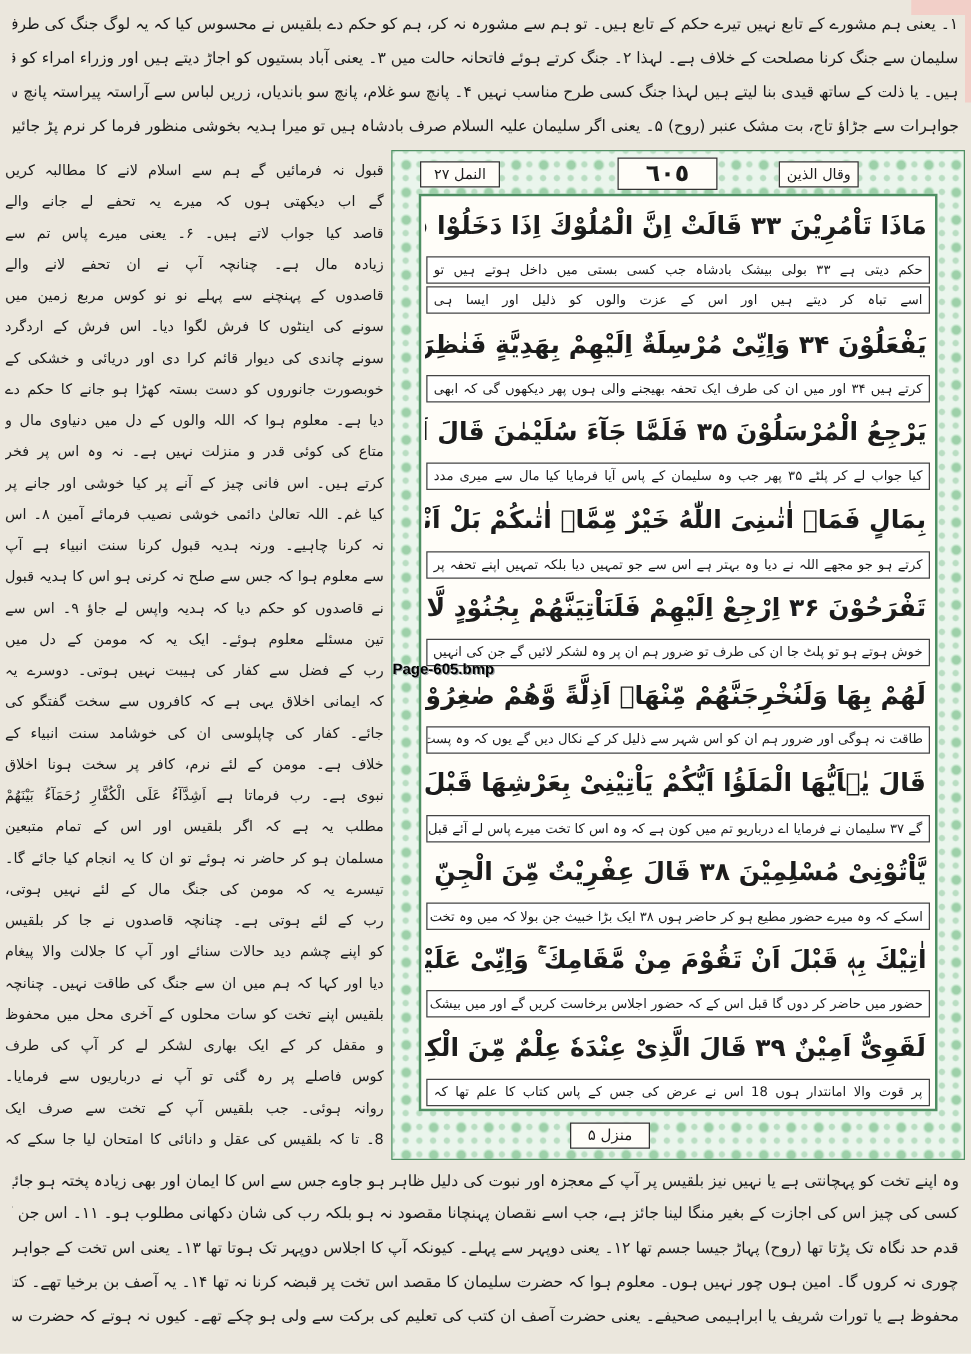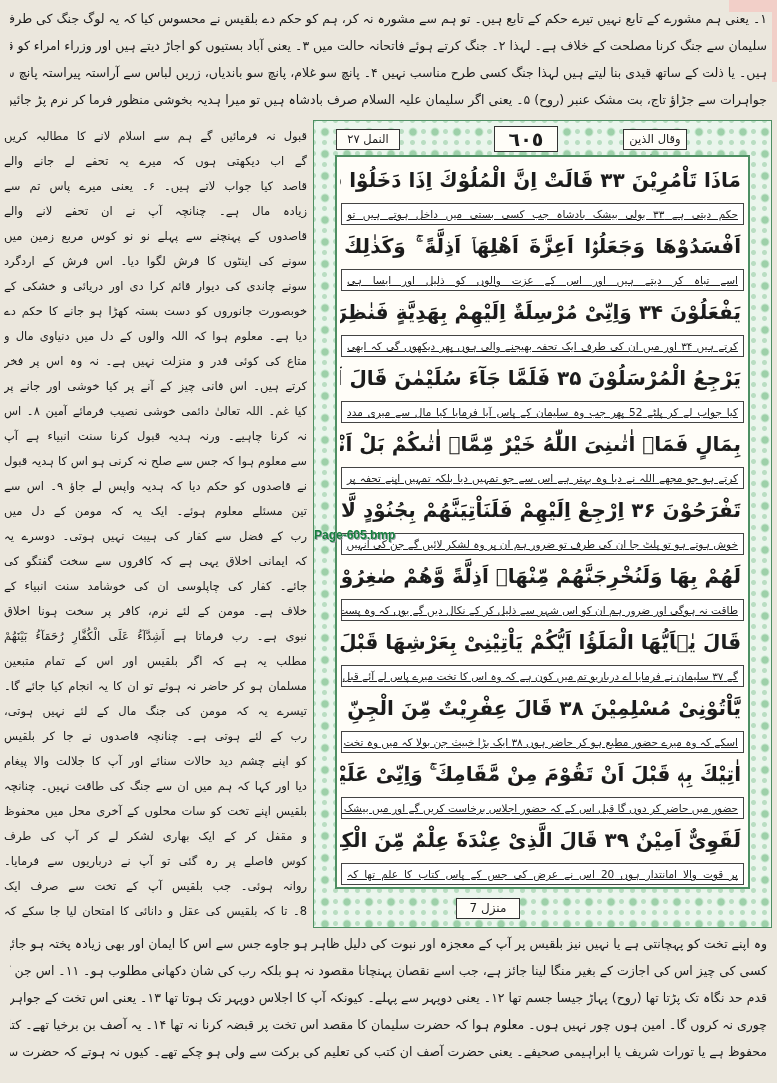--- a/index.html
+++ b/index.html
@@ -26,35 +26,35 @@
          background-color:#eaf5ec;
          background-image:
            radial-gradient(circle, #9dd0a9 3px, #c9e7d0 4px, rgba(0,0,0,0) 5px),
            radial-gradient(circle, #b9ddc2 2px, rgba(0,0,0,0) 3px);
          background-size:22px 22px,11px 11px;
          background-position:0 0,5px 5px;}
   .hdr-box{position:absolute;background:#fffdf8;border:1px solid #333;box-sizing:border-box;
            text-align:center;direction:rtl;font-size:11.5px;height:21px;line-height:19px;top:8px;padding:0 4px;}
   .hdr-right{right:84px;width:64px;}
   .hdr-left{left:22px;width:64px;}
-  .hdr-center{left:180px;width:64px;font-size:19px;font-weight:bold;height:26px;line-height:24px;top:5px;}
+  .hdr-center{left:180px;width:80px;font-size:19px;font-weight:bold;height:26px;line-height:24px;top:5px;}
   .content{position:absolute;left:21px;right:21px;top:34px;bottom:38px;background:#fffdf8;
            border:2px solid #4e8f63;box-sizing:border-box;padding:2px 3px;
            display:flex;flex-direction:column;justify-content:space-between;overflow:hidden;}
   .qarabic{height:44px;line-height:42px;font-size:20px;font-weight:700;overflow:hidden;
            direction:rtl;text-align:justify;text-align-last:justify;white-space:nowrap;padding:0 4px;}
   .qurdu{height:22px;line-height:20px;font-size:10.5px;border:1px solid #444;background:#fff;
          overflow:hidden;direction:rtl;text-align:justify;text-align-last:justify;white-space:nowrap;
-         padding:0 5px;margin:0 1px;box-sizing:border-box;text-decoration:underline;}
+         padding:0 5px;margin:0 1px;box-sizing:border-box;}
   .manzil{position:absolute;bottom:8px;left:142px;width:64px;height:21px;background:#fffdf8;
           border:1px solid #333;box-sizing:border-box;text-align:center;font-size:12px;line-height:19px;direction:rtl;}
 
   .filename{position:absolute;left:314px;top:528px;z-index:5;direction:ltr;
             font-family:"Liberation Sans",sans-serif;font-size:12px;font-weight:bold;
-            color:#15803d;text-shadow:1px 1px 0 #9aa0a6;}
+            color:#000000;text-shadow:1px 1px 0 #9aa0a6;}
 </style>
 </head>
 <body>
 
 <div class="page">
 
   <div class="artifact a1"></div>
   <div class="artifact a2"></div>
 
   <div class="top-block">
@@ -100,43 +100,42 @@
   </div>
 
   <div class="frame">
     <div class="hdr-box hdr-right">وقال الذین ۱۹</div>
     <div class="hdr-box hdr-center">٦٠٥</div>
     <div class="hdr-box hdr-left">النمل ۲۷</div>
 
     <div class="content">
       <div class="qarabic">مَاذَا تَاْمُرِیْنَ ۳۳ قَالَتْ اِنَّ الْمُلُوْكَ اِذَا دَخَلُوْا قَرْیَةً</div>
       <div class="qurdu">حکم دیتی ہے ۳۳ بولی بیشک بادشاہ جب کسی بستی میں داخل ہوتے ہیں تو</div>
-      <div class="qarabic">اَفْسَدُوْهَا وَجَعَلُوْۤا اَعِزَّةَ اَهْلِهَاۤ اَذِلَّةً ۚ وَكَذٰلِكَ</div>
       <div class="qurdu">اسے تباہ کر دیتے ہیں اور اس کے عزت والوں کو ذلیل اور ایسا ہی</div>
       <div class="qarabic">یَفْعَلُوْنَ ۳۴ وَاِنِّیْ مُرْسِلَةٌ اِلَیْهِمْ بِهَدِیَّةٍ فَنٰظِرَةٌۢ بِمَ</div>
       <div class="qurdu">کرتے ہیں ۳۴ اور میں ان کی طرف ایک تحفہ بھیجنے والی ہوں پھر دیکھوں گی کہ ابھی</div>
       <div class="qarabic">یَرْجِعُ الْمُرْسَلُوْنَ ۳۵ فَلَمَّا جَآءَ سُلَیْمٰنَ قَالَ اَتُمِدُّوْنَنِ</div>
-      <div class="qurdu">کیا جواب لے کر پلٹے 52 پھر جب وہ سلیمان کے پاس آیا فرمایا کیا مال سے میری مدد</div>
+      <div class="qurdu">کیا جواب لے کر پلٹے ۳۵ پھر جب وہ سلیمان کے پاس آیا فرمایا کیا مال سے میری مدد</div>
       <div class="qarabic">بِمَالٍ فَمَاۤ اٰتٰىنِیَ اللّٰهُ خَیْرٌ مِّمَّاۤ اٰتٰىكُمْ بَلْ اَنْتُمْ بِهَدِیَّتِكُمْ</div>
       <div class="qurdu">کرتے ہو جو مجھے اللہ نے دیا وہ بہتر ہے اس سے جو تمہیں دیا بلکہ تمہیں اپنے تحفہ پر</div>
       <div class="qarabic">تَفْرَحُوْنَ ۳۶ اِرْجِعْ اِلَیْهِمْ فَلَنَاْتِیَنَّهُمْ بِجُنُوْدٍ لَّا قِبَلَ</div>
       <div class="qurdu">خوش ہوتے ہو تو پلٹ جا ان کی طرف تو ضرور ہم ان پر وہ لشکر لائیں گے جن کی انہیں</div>
       <div class="qarabic">لَهُمْ بِهَا وَلَنُخْرِجَنَّهُمْ مِّنْهَاۤ اَذِلَّةً وَّهُمْ صٰغِرُوْنَ ۳۷</div>
       <div class="qurdu">طاقت نہ ہوگی اور ضرور ہم ان کو اس شہر سے ذلیل کر کے نکال دیں گے یوں کہ وہ پست ہوں</div>
       <div class="qarabic">قَالَ یٰۤاَیُّهَا الْمَلَؤُا اَیُّكُمْ یَاْتِیْنِیْ بِعَرْشِهَا قَبْلَ اَنْ</div>
       <div class="qurdu">گے ۳۷ سلیمان نے فرمایا اے درباریو تم میں کون ہے کہ وہ اس کا تخت میرے پاس لے آئے قبل</div>
       <div class="qarabic">یَّاْتُوْنِیْ مُسْلِمِیْنَ ۳۸ قَالَ عِفْرِیْتٌ مِّنَ الْجِنِّ اَنَا</div>
       <div class="qurdu">اسکے کہ وہ میرے حضور مطیع ہو کر حاضر ہوں ۳۸ ایک بڑا خبیث جن بولا کہ میں وہ تخت</div>
       <div class="qarabic">اٰتِیْكَ بِهٖ قَبْلَ اَنْ تَقُوْمَ مِنْ مَّقَامِكَ ۚ وَاِنِّیْ عَلَیْهِ</div>
       <div class="qurdu">حضور میں حاضر کر دوں گا قبل اس کے کہ حضور اجلاس برخاست کریں گے اور میں بیشک اس</div>
       <div class="qarabic">لَقَوِیٌّ اَمِیْنٌ ۳۹ قَالَ الَّذِیْ عِنْدَهٗ عِلْمٌ مِّنَ الْكِتٰبِ</div>
-      <div class="qurdu">پر قوت والا امانتدار ہوں 20 اس نے عرض کی جس کے پاس کتاب کا علم تھا کہ</div>
+      <div class="qurdu">پر قوت والا امانتدار ہوں 18 اس نے عرض کی جس کے پاس کتاب کا علم تھا کہ</div>
     </div>
 
-    <div class="manzil">منزل 7</div>
+    <div class="manzil">منزل ۵</div>
   </div>
 
   <div class="filename">Page-605.bmp</div>
 
   <div class="bottom-block">
     <div class="tline">وہ اپنے تخت کو پہچانتی ہے یا نہیں نیز بلقیس پر آپ کے معجزہ اور نبوت کی دلیل ظاہر ہو جاوے جس سے اس کا ایمان اور بھی زیادہ پختہ ہو جائے۔ اس سے معلوم ہوا کہ</div>
     <div class="tline">کسی کی چیز اس کی اجازت کے بغیر منگا لینا جائز ہے، جب اسے نقصان پہنچانا مقصود نہ ہو بلکہ رب کی شان دکھانی مطلوب ہو۔ ۱۱۔ اس جن کا نام ذکوان تھا۔ اس کا ایک</div>
     <div class="tline">قدم حد نگاہ تک پڑتا تھا (روح) پہاڑ جیسا جسم تھا ۱۲۔ یعنی دوپہر سے پہلے۔ کیونکہ آپ کا اجلاس دوپہر تک ہوتا تھا ۱۳۔ یعنی اس تخت کے جواہرات، لعل و یاقوت</div>
     <div class="tline">چوری نہ کروں گا۔ امین ہوں چور نہیں ہوں۔ معلوم ہوا کہ حضرت سلیمان کا مقصد اس تخت پر قبضہ کرنا نہ تھا ۱۴۔ یہ آصف بن برخیا تھے۔ کتاب سے مراد یا تو لوح</div>
     <div class="tline">محفوظ ہے یا تورات شریف یا ابراہیمی صحیفے۔ یعنی حضرت آصف ان کتب کی تعلیم کی برکت سے ولی ہو چکے تھے۔ کیوں نہ ہوتے کہ حضرت سلیمان کے شاگرد رشید</div>

